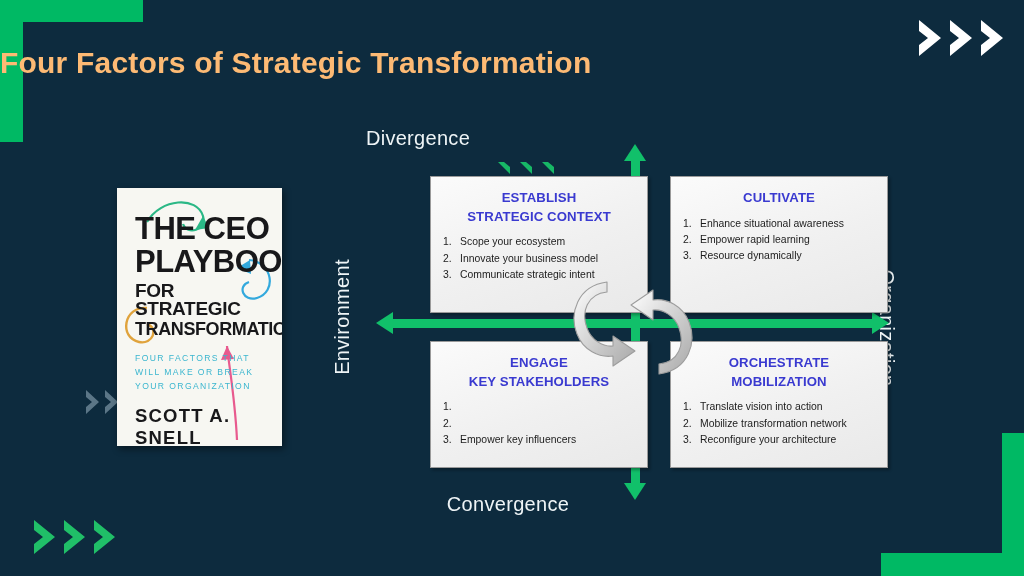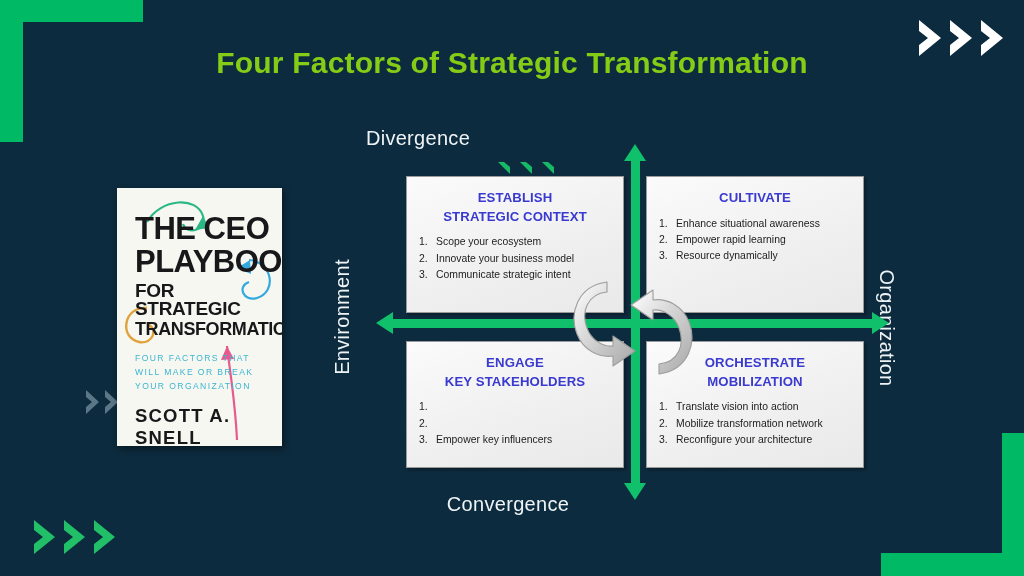--- a/index.html
+++ b/index.html
@@ -20,22 +20,22 @@
   
   .chev-group { position:absolute; display:flex; }
   .chev-group svg { display:block; }
   #chev-top-right { right:18px; top:18px; gap:3px; }
   #chev-bottom-left { left:32px; bottom:20px; gap:4px; }
   #chev-book { left:84px; top:389px; gap:2px; }
 
   
   .title {
     position:absolute; left:0; top:46px; width:1024px;
-    text-align:center;
-    font-size:30px; font-weight:bold; color:#84cc16;
+    text-align:left;
+    font-size:30px; font-weight:bold; color:#fdba74;
     letter-spacing:.2px;
   }
 
   
   .book {
     position:absolute; left:117px; top:188px;
     width:165px; height:258px;
     background:#f7f7f2;
     box-shadow:2px 3px 7px rgba(0,0,0,.45);
     overflow:hidden;
@@ -66,20 +66,21 @@
   }
 
   
   .matrix { position:absolute; left:406px; top:176px; width:458px; height:292px; }
   .qbox {
     position:absolute;
     background:linear-gradient(160deg,#fbfbfb 0%,#f0f0f0 55%,#e9e9e9 100%);
     border:1px solid #9a9a9a;
     box-shadow:2px 2px 3px rgba(0,0,0,.33);
     padding:12px 10px 0 10px;
+    margin-left:24px;
   }
   #qbox-tl { left:0;     top:0;    width:218px; height:137px; }
   #qbox-tr { left:240px; top:0;    width:218px; height:137px; }
   #qbox-bl { left:0;     top:165px;width:218px; height:127px; }
   #qbox-br { left:240px; top:165px;width:218px; height:127px; }
   .qtitle {
     text-align:center;
     color:#3a3ad0; font-weight:bold; font-size:13.2px;
     line-height:1.42; letter-spacing:.1px;
   }

